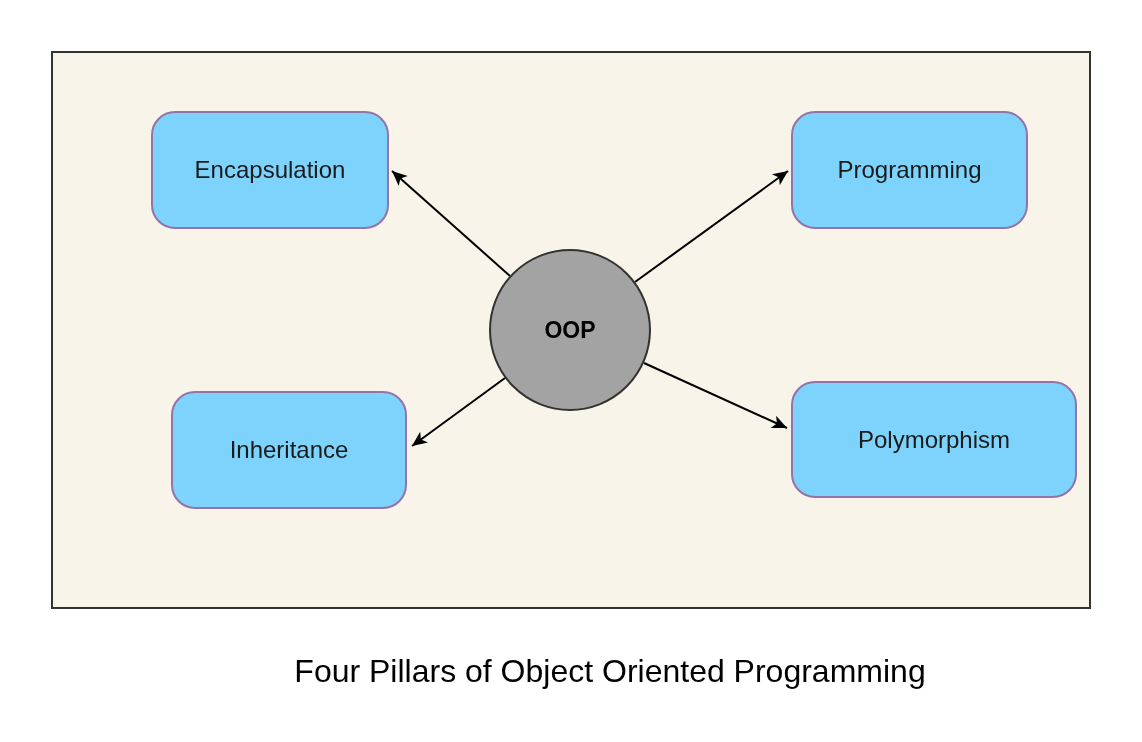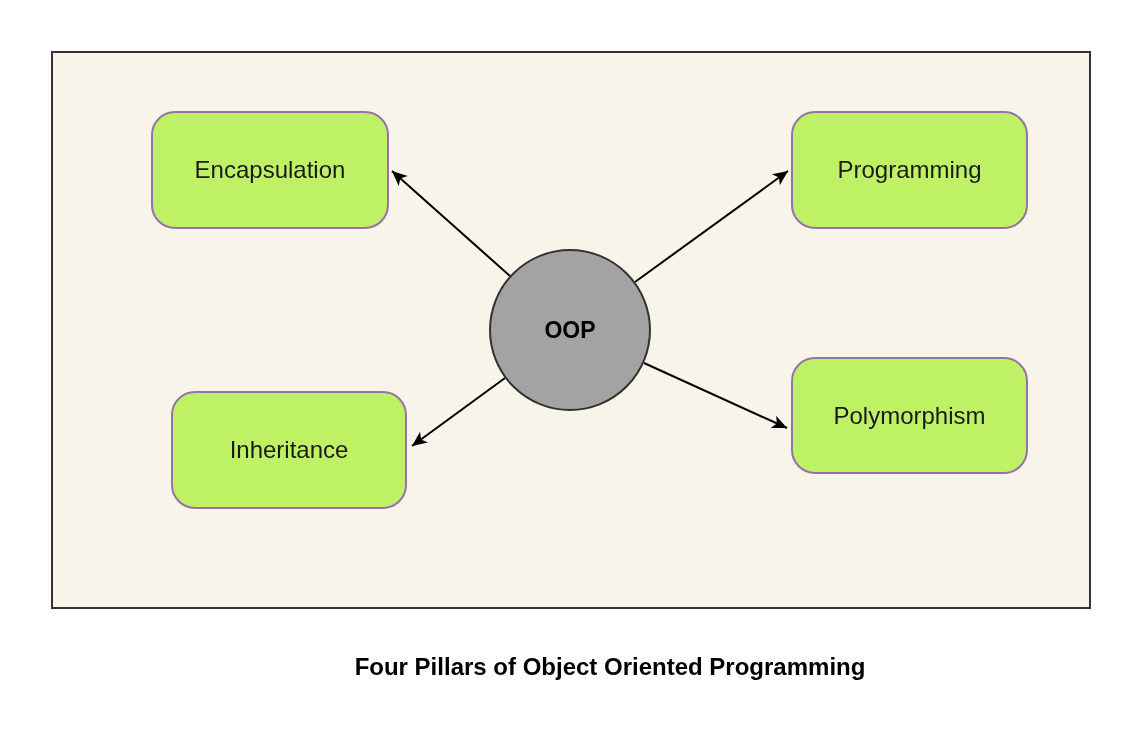--- a/index.html
+++ b/index.html
@@ -29,47 +29,47 @@
   .node {
     position: absolute;
     display: flex;
     align-items: center;
     justify-content: center;
     text-align: center;
     color: #1a1a1a;
     font-size: 24px;
   }
   .pillar {
-    background: #bef264;
+    background: #7dd3fc;
     border: 2px solid #9673A6;
     border-radius: 24px;
   }
   .center-circle {
     background: #a3a3a3;
     border: 2px solid #33322E;
     border-radius: 50%;
     font-weight: bold;
     color: #000000;
     font-size: 23px;
   }
 
   .node-encapsulation { left: 98px;  top: 58px;  width: 238px; height: 118px; }
   .node-abstraction   { left: 738px; top: 58px;  width: 237px; height: 118px; }
   .node-inheritance   { left: 118px; top: 338px; width: 236px; height: 118px; }
-  .node-polymorphism  { left: 738px; top: 304px; width: 237px; height: 117px; }
+  .node-polymorphism  { left: 738px; top: 328px; width: 286px; height: 117px; }
   .node-oop           { left: 436px; top: 196px; width: 162px; height: 162px; }
 
   .diagram-title {
     position: absolute;
     top: 653px;
     left: 610px;
     transform: translateX(-50%);
     white-space: nowrap;
-    font-size: 24px;
-    font-weight: bold;
+    font-size: 32px;
+    font-weight: normal;
     color: #000000;
   }
 </style>
 </head>
 <body>
 
 <div class="page">
 
   <div class="frame">
 

